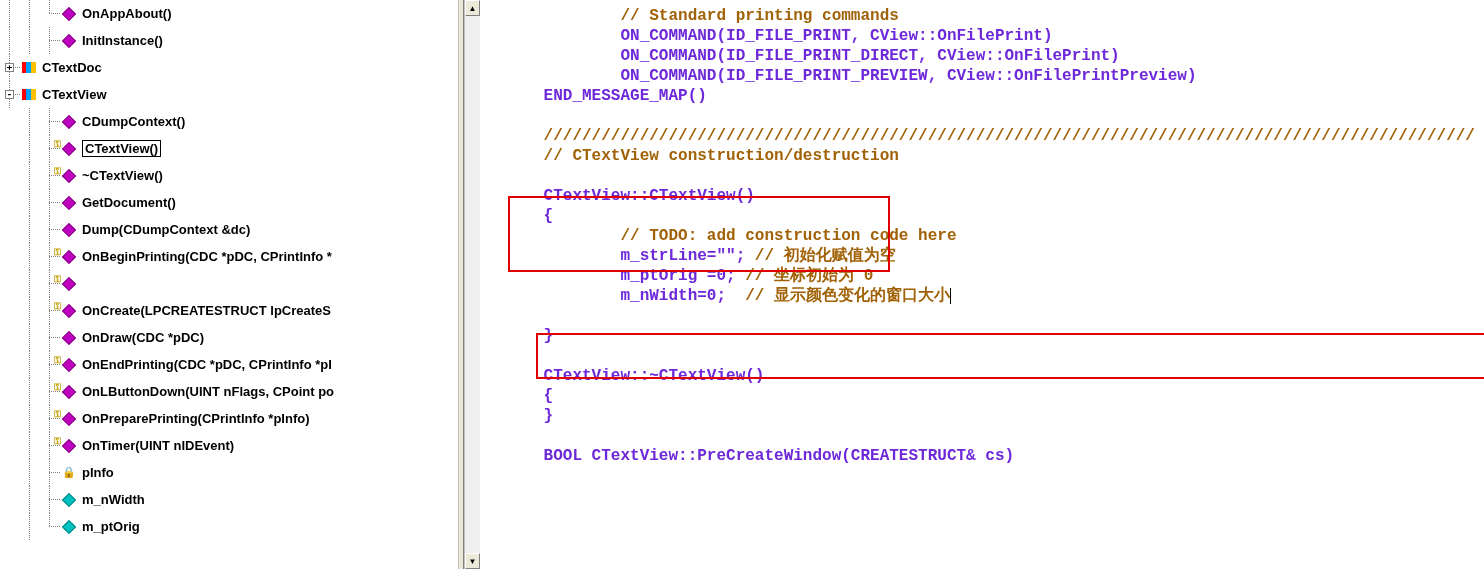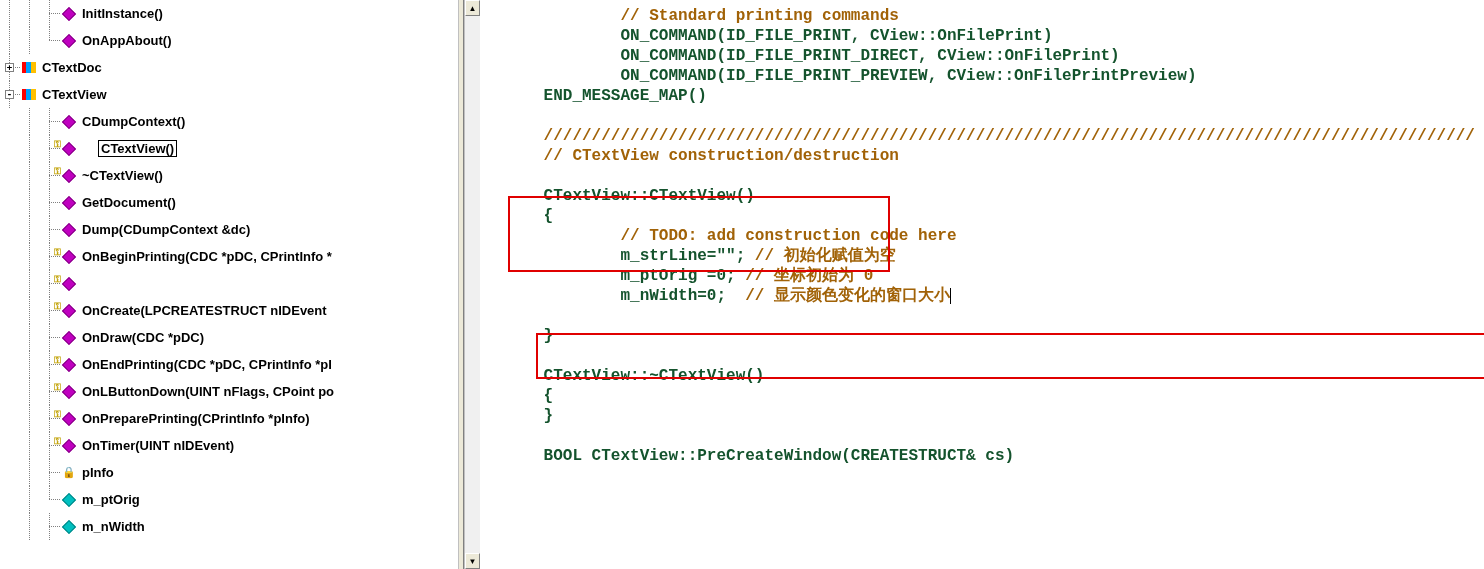--- a/index.html
+++ b/index.html
@@ -107,24 +107,23 @@
   .key {
     position:absolute; left:-6px; top:-2px;
     font-size:9px; color:#c0a000;
   }
   .lock { font-size:11px; color:#808080; }
   .label { white-space: nowrap; }
   .selected {
     border: 1px solid #000;
     padding: 0 2px;
     background: #fff;
-    margin-left: 16px;
   }
   .c-comment { color: #a16207; }
-  .c-code { color: #14532d; }
+  .c-code { color: #6d28d9; }
   .redbox {
     border: 2px solid #e00000;
     position: absolute;
     pointer-events: none;
   }
   .cursor {
     display:inline-block; width:1px; height:16px;
     background:#000; vertical-align:middle;
   }
 </style>
@@ -135,43 +134,43 @@
   <ul class="tree" id="tree-root">
       <li class="tree-row">
         <span class="indent">
           <span class="vline"></span>
         </span>
         <span class="indent">
           <span class="vline"></span>
         </span>
         <span class="indent">
           <span class="vtop"></span>
+          <span class="hline"></span>
+        </span>
+        <span class="icon" style="position: relative;">
+          <span class="diamond magenta"></span>
+        </span>
+        <span class="label">OnAppAbout()</span>
+      </li>
+      <li class="tree-row">
+        <span class="indent">
+          <span class="vline"></span>
+        </span>
+        <span class="indent">
+          <span class="vline"></span>
+        </span>
+        <span class="indent">
+          <span class="vtop"></span>
           <span class="vbot"></span>
           <span class="hline"></span>
         </span>
         <span class="icon" style="position: relative;">
           <span class="diamond magenta"></span>
         </span>
         <span class="label">InitInstance()</span>
-      </li>
-      <li class="tree-row">
-        <span class="indent">
-          <span class="vline"></span>
-        </span>
-        <span class="indent">
-          <span class="vline"></span>
-        </span>
-        <span class="indent">
-          <span class="vtop"></span>
-          <span class="hline"></span>
-        </span>
-        <span class="icon" style="position: relative;">
-          <span class="diamond magenta"></span>
-        </span>
-        <span class="label">OnAppAbout()</span>
       </li>
       <li class="tree-row">
         <span class="indent">
           <span class="vtop"></span>
           <span class="vbot"></span>
           <span class="hline"></span>
           <span class="expander">+</span>
         </span>
         <span class="icon">
           <span class="classbox">
@@ -313,21 +312,21 @@
         </span>
         <span class="indent">
           <span class="vtop"></span>
           <span class="vbot"></span>
           <span class="hline"></span>
         </span>
         <span class="icon" style="position: relative;">
           <span class="diamond magenta"></span>
           <span class="key">⚿</span>
         </span>
-        <span class="label">OnCreate(LPCREATESTRUCT nIDEvent</span>
+        <span class="label">OnCreate(LPCREATESTRUCT lpCreateS</span>
       </li>
       <li class="tree-row">
         <span class="indent"></span>
         <span class="indent">
           <span class="vline"></span>
         </span>
         <span class="indent">
           <span class="vtop"></span>
           <span class="vbot"></span>
           <span class="hline"></span>
@@ -416,41 +415,41 @@
         </span>
         <span class="label">pInfo</span>
       </li>
       <li class="tree-row">
         <span class="indent"></span>
         <span class="indent">
           <span class="vline"></span>
         </span>
         <span class="indent">
           <span class="vtop"></span>
+          <span class="vbot"></span>
           <span class="hline"></span>
         </span>
         <span class="icon" style="position: relative;">
           <span class="diamond cyan"></span>
         </span>
+        <span class="label">m_nWidth</span>
+      </li>
+      <li class="tree-row">
+        <span class="indent"></span>
+        <span class="indent">
+          <span class="vline"></span>
+        </span>
+        <span class="indent">
+          <span class="vtop"></span>
+          <span class="hline"></span>
+        </span>
+        <span class="icon" style="position: relative;">
+          <span class="diamond cyan"></span>
+        </span>
         <span class="label">m_ptOrig</span>
-      </li>
-      <li class="tree-row">
-        <span class="indent"></span>
-        <span class="indent">
-          <span class="vline"></span>
-        </span>
-        <span class="indent">
-          <span class="vtop"></span>
-          <span class="vbot"></span>
-          <span class="hline"></span>
-        </span>
-        <span class="icon" style="position: relative;">
-          <span class="diamond cyan"></span>
-        </span>
-        <span class="label">m_nWidth</span>
       </li>
     </ul>
 </div>
 
 <div class="divider"></div>
 
 <div class="scrollbar-v">
   <div class="scroll-btn">▲</div>
   <div class="scroll-track"></div>
   <div class="scroll-btn">▼</div>

